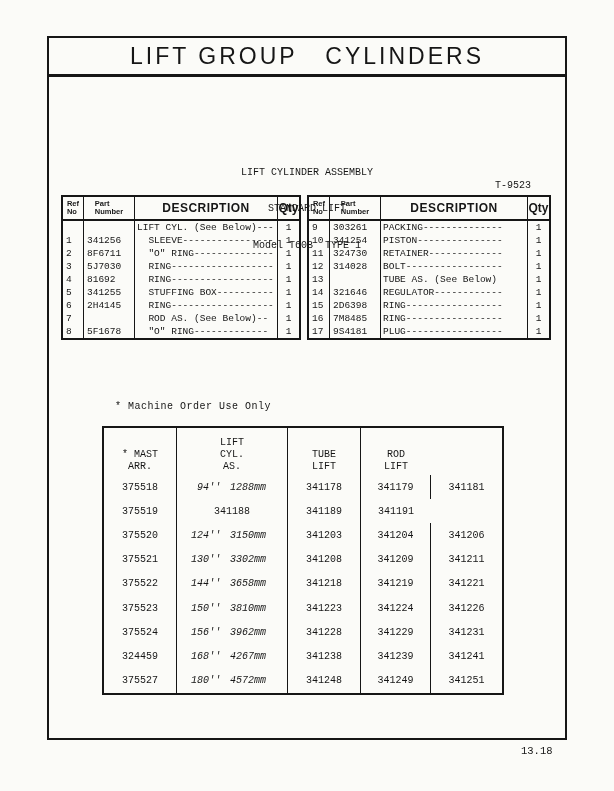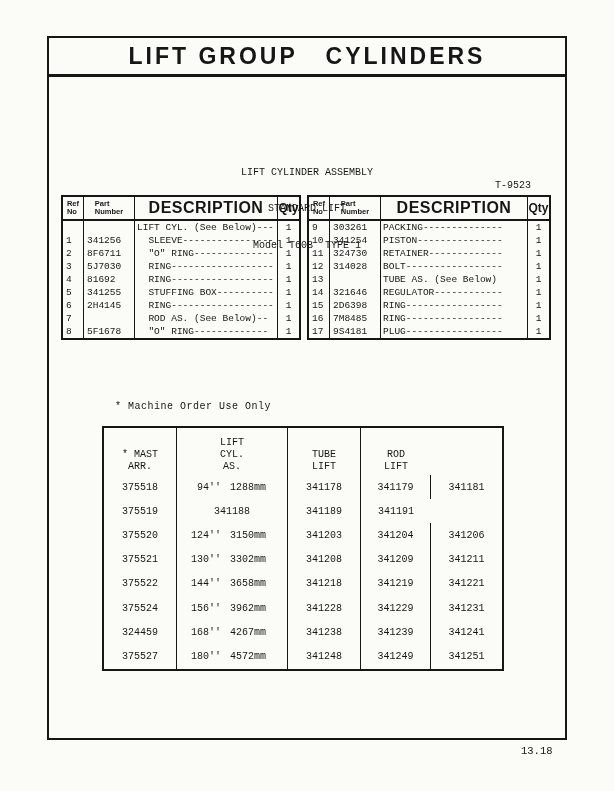--- a/index.html
+++ b/index.html
@@ -3,57 +3,57 @@
 <meta charset="utf-8">
 <style>
   html,body{margin:0;padding:0;background:#ffffff;}
   .page{position:relative;width:614px;height:791px;background:#fbfbf8;color:#161616;
         font-family:"Liberation Mono",monospace;overflow:hidden;}
   .frame{position:absolute;left:47px;top:36px;width:516px;height:700px;border:2px solid #161616;}
 
   
   .title-bar{position:absolute;left:0;top:0;right:0;height:36px;border-bottom:3px solid #161616;
              display:flex;align-items:center;justify-content:center;}
-  .title{font-family:"Liberation Sans",sans-serif;font-weight:700;font-size:23px;
+  .title{font-family:"Liberation Sans",sans-serif;font-weight:400;font-size:23px;
          letter-spacing:3px;white-space:pre;}
 
   
   .subtitle{position:absolute;left:0;right:0;top:104px;text-align:center;font-size:10px;
             line-height:12.3px;white-space:pre;}
   .fig-ref{position:absolute;right:34px;top:142px;font-size:10px;}
 
   
   .ptable{position:absolute;border:2px solid #161616;}
   .pt-left{left:12px;top:157px;width:236px;}
   .pt-right{left:258px;top:157px;width:240px;}
   .phead{display:grid;grid-template-columns:21px 51px 1fr 21px;height:22px;border-bottom:2px solid #161616;}
   .ph{display:flex;align-items:center;justify-content:center;text-align:left;white-space:pre-line;
       font-family:"Liberation Sans",sans-serif;font-weight:700;}
   .ph-sm{font-size:7.5px;line-height:8.5px;}
-  .ph-desc{font-size:16px;letter-spacing:.5px;}
+  .ph-desc{font-size:12px;letter-spacing:.5px;}
   .ph-qty{font-size:12px;}
   .vr{border-right:1.5px solid #161616;}
   .prow{display:grid;grid-template-columns:21px 51px 1fr 21px;height:13px;}
   .pc{font-size:9.5px;line-height:13px;white-space:pre;overflow:hidden;}
   .pc-ref{padding-left:3px;}
   .pc-part{padding-left:3px;}
   .pc-desc{padding-left:2px;}
   .pc-qty{text-align:center;}
 
   
   .note{position:absolute;left:66px;top:363px;font-size:10px;letter-spacing:.5px;}
 
   
   .mtable{position:absolute;left:53px;top:388px;width:398px;border:2px solid #161616;}
   .mhead{display:grid;grid-template-columns:73px 111px 73px 70px 1fr;height:47px;}
   .mh{display:flex;flex-direction:column;justify-content:flex-end;align-items:center;text-align:center;
       font-size:10px;line-height:12px;white-space:pre-line;padding-bottom:2px;}
   .mrow{display:grid;grid-template-columns:73px 111px 73px 70px 1fr;height:24.2px;}
   .mc{display:flex;align-items:center;justify-content:center;font-size:10px;white-space:pre;}
-  .mc-fork{justify-content:flex-start;padding-left:10px;}
+  .mc-fork{justify-content:flex-start;padding-left:10px;font-style:italic;}
   .fin{display:inline-block;width:34px;text-align:right;}
   .fmm{margin-left:9px;}
 
   .pageno{position:absolute;left:521px;top:745px;font-size:10.5px;}
 </style>
 </head>
 <body>
 
 <div class="page">
   <div class="frame">
@@ -282,20 +282,30 @@
             <span class="mc vr">375522</span>
             <span class="mc mc-fork vr">
               <span class="fin">144''</span>
               <span class="fmm">3658mm</span>
             </span>
             <span class="mc vr">341218</span>
             <span class="mc vr">341219</span>
             <span class="mc">341221</span>
           </div>
 
+          <div class="mrow">
+            <span class="mc vr">375523</span>
+            <span class="mc mc-fork vr">
+              <span class="fin">150''</span>
+              <span class="fmm">3810mm</span>
+            </span>
+            <span class="mc vr">341223</span>
+            <span class="mc vr">341224</span>
+            <span class="mc">341226</span>
+          </div>
 
           <div class="mrow">
             <span class="mc vr">375524</span>
             <span class="mc mc-fork vr">
               <span class="fin">156''</span>
               <span class="fmm">3962mm</span>
             </span>
             <span class="mc vr">341228</span>
             <span class="mc vr">341229</span>
             <span class="mc">341231</span>

